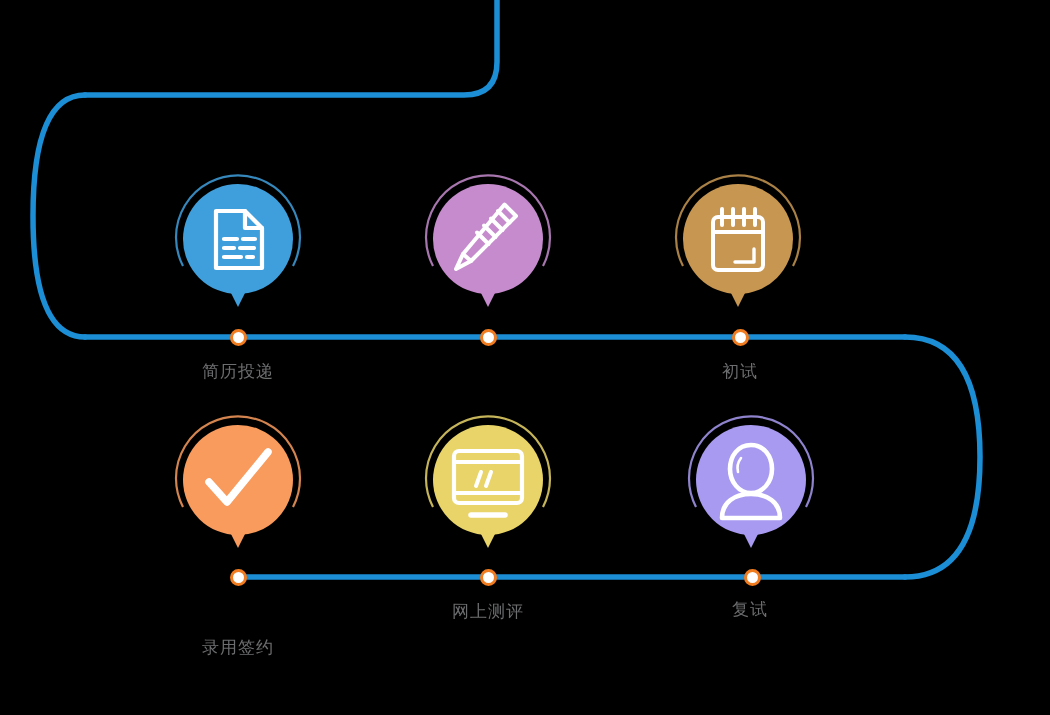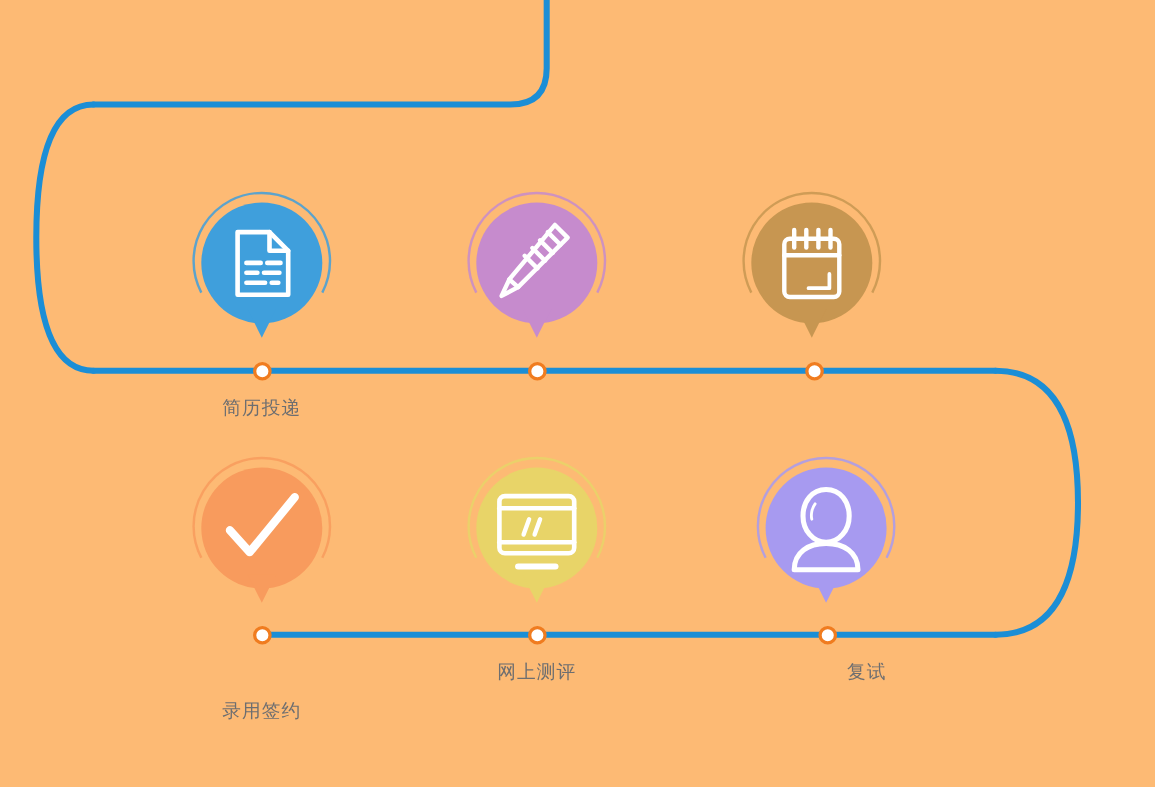--- a/index.html
+++ b/index.html
@@ -7,21 +7,21 @@
     padding: 0;
     background: #ffffff;
   }
   body {
     font-family: "DejaVu Sans", "Liberation Sans", sans-serif;
   }
   #stage {
     position: relative;
     width: 1050px;
     height: 715px;
-    background: #fdba74;
+    background: #000000;
     overflow: hidden;
   }
   #flowline {
     position: absolute;
     left: 0;
     top: 0;
     width: 1050px;
     height: 715px;
   }
   .pin {
@@ -129,20 +129,21 @@
         <path d="M 48 59 L 98 59"></path>
         <path d="M 57 36 L 57 52"></path>
         <path d="M 68 36 L 68 52"></path>
         <path d="M 79 36 L 79 52"></path>
         <path d="M 90 36 L 90 52"></path>
         <path d="M 89 76 L 89 89 L 70 89" stroke-width="3.4"></path>
       </g>
     </svg>
   </div>
   <div class="dot" style="left:732px; top:329px;"></div>
+  <div class="node-label" style="left:620px; top:360px;">初试</div>
 
   <div class="pin" style="left:165px; top:414px;">
     <svg width="146" height="146" viewBox="0 0 146 146">
       <g>
         <path d="M 128 93 A 62 62 0 1 0 18 93" fill="none" stroke="#f89b5d" stroke-width="2.2" opacity="0.85"></path>
       </g>
       <g>
         <circle cx="73" cy="66" r="55" fill="#f89b5d"></circle>
         <path d="M 60 108 L 86 108 L 73 134 Z" fill="#f89b5d"></path>
       </g>
@@ -186,15 +187,15 @@
         <path d="M 60 108 L 86 108 L 73 134 Z" fill="#a79af0"></path>
       </g>
       <g fill="none" stroke="#ffffff" stroke-width="4.6" stroke-linejoin="round" stroke-linecap="round">
         <path d="M 73 31 C 86 31 94 42 94 55 C 94 68 85 79 73 79 C 61 79 52 68 52 55 C 52 42 60 31 73 31 Z"></path>
         <path d="M 44 104 C 44 88 57 80 73 80 C 89 80 102 88 102 104 Z"></path>
         <path d="M 63 44 C 60 48 59 54 60 58" stroke-width="2.6"></path>
       </g>
     </svg>
   </div>
   <div class="dot" style="left:744px; top:569px;"></div>
-  <div class="node-label" style="left:668px; top:600px;">复试</div>
+  <div class="node-label" style="left:630px; top:600px;font-family:Liberation Mono, monospace;">复试</div>
 
 </div>
 
 </body></html>

